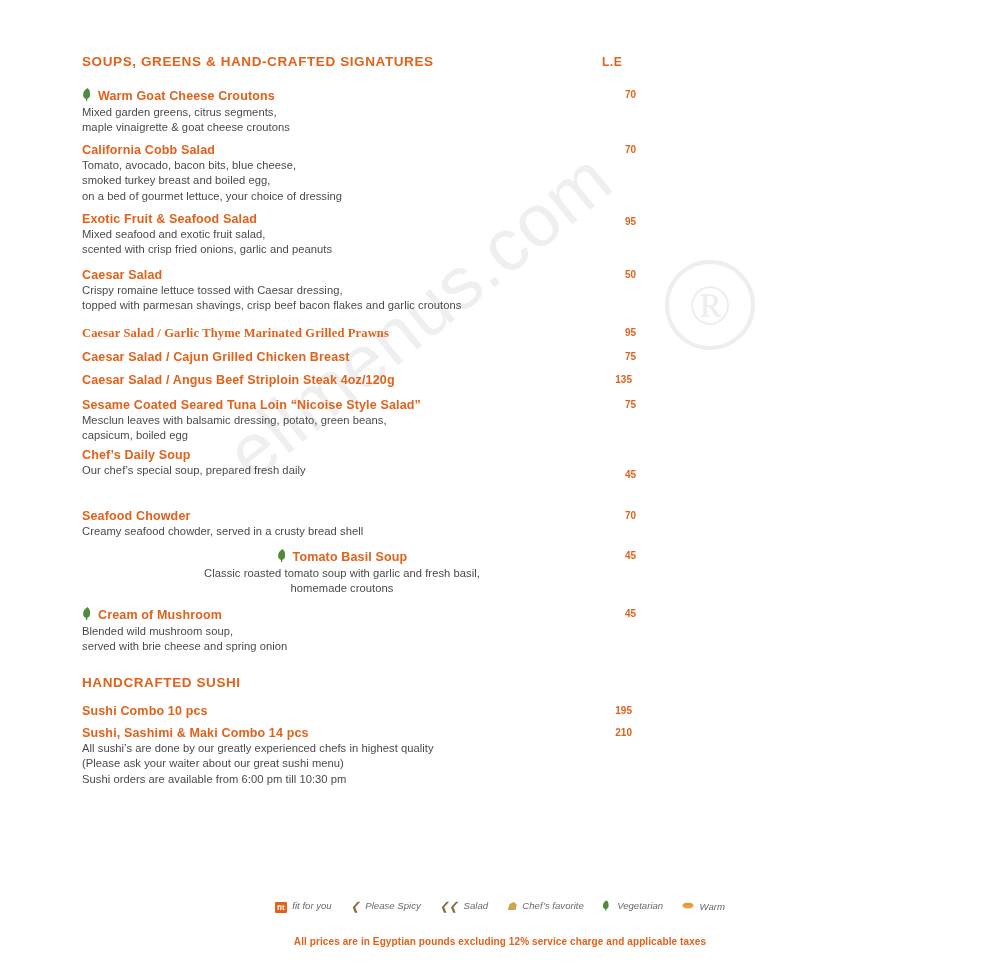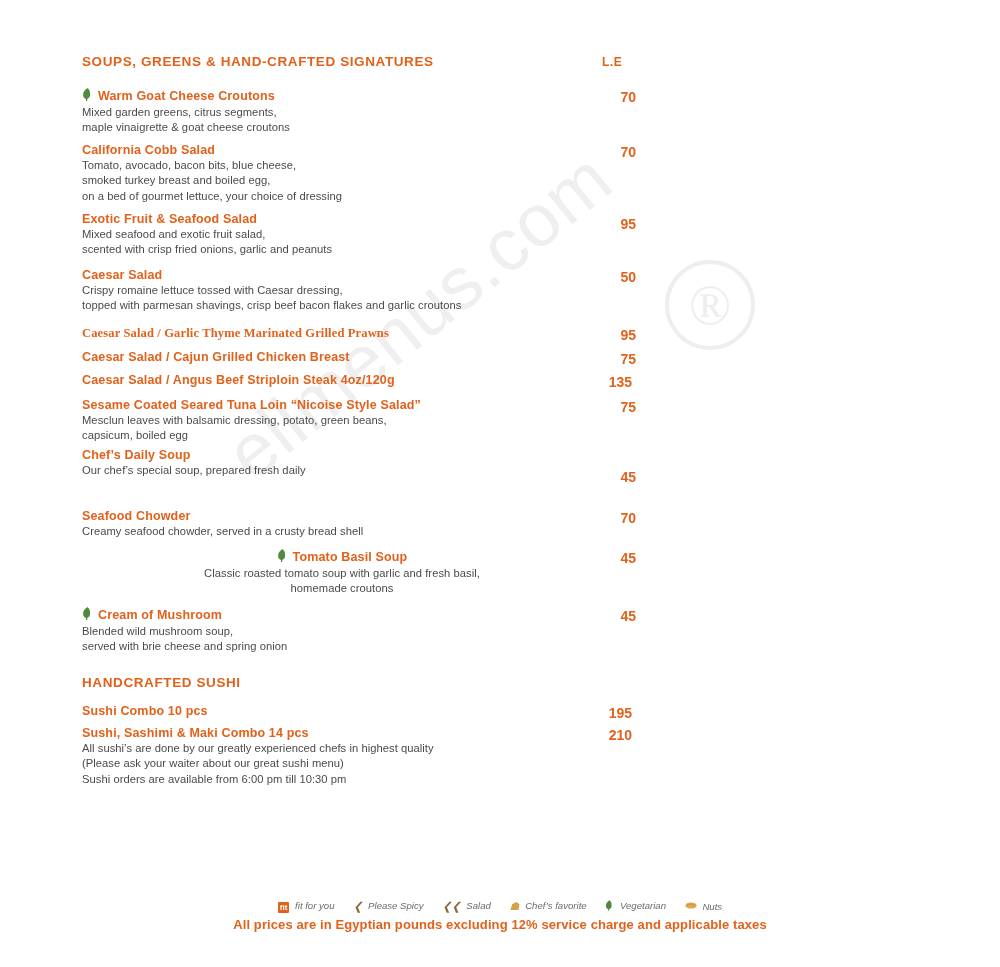--- a/index.html
+++ b/index.html
@@ -81,21 +81,21 @@
   .item .desc {
     color:#4a4a4a;
     font-size:11.2px;
     line-height:15.3px;
     letter-spacing:0.05px;
     margin-top:1px;
   }
   .price {
     position:absolute;
     color:#e2621b;
-    font-size:14px;
+    font-size:10px;
     font-weight:bold;
     text-align:right;
     width:34px;
   }
   .leaf {
     display:inline-block;
     width:12px;
     margin-right:4px;
     vertical-align:-1px;
   }
@@ -131,23 +131,23 @@
     font-size:8px;
     font-weight:bold;
     font-style:normal;
     padding:1px 2px;
     line-height:9px;
     border-radius:1px;
   }
   .chili { color:#8b6a3a; font-size:11px; }
   .hat { color:#d2a24c; font-size:11px; }
   .legend-note {
-    margin-top:4px;
-    color:#e2621b;
-    font-size:13px;
+    margin-top:23px;
+    color:#e2621b;
+    font-size:10px;
     font-weight:bold;
     font-style:normal;
     letter-spacing:0.1px;
   }
 </style>
 </head>
 <body>
 
 <div class="watermark">
   <div class="wm-reg">®</div>
@@ -283,17 +283,17 @@
       <span class="glyph"><svg viewBox="0 0 12 14" width="9" height="11">
             <path d="M6 0C3 2 1.2 4.2 1.2 7.2c0 2.2 1.3 3.9 3.1 4.6V14h1.4v-2.2c1.8-.7 3.1-2.4 3.1-4.6C8.8 4.2 8.6 2 6 0z" fill="#4f8a3d"></path>
           </svg></span>
       <span>Vegetarian</span>
     </span>
     <span class="legend-item" style="margin-right:0">
       <span class="glyph"><svg viewBox="0 0 14 10" width="12" height="9">
             <ellipse cx="7" cy="5" rx="6.5" ry="3.6" fill="#e2a64f"></ellipse>
             <path d="M2 5c2 -2 7 -2 10 0" stroke="#c98a33" fill="none" stroke-width="0.8"></path>
           </svg></span>
-      <span>Nuts</span>
+      <span>Warm</span>
     </span>
     <div class="legend-note">All prices are in Egyptian pounds excluding 12% service charge and applicable taxes</div>
   </div>
 </div>
 
 </body></html>

